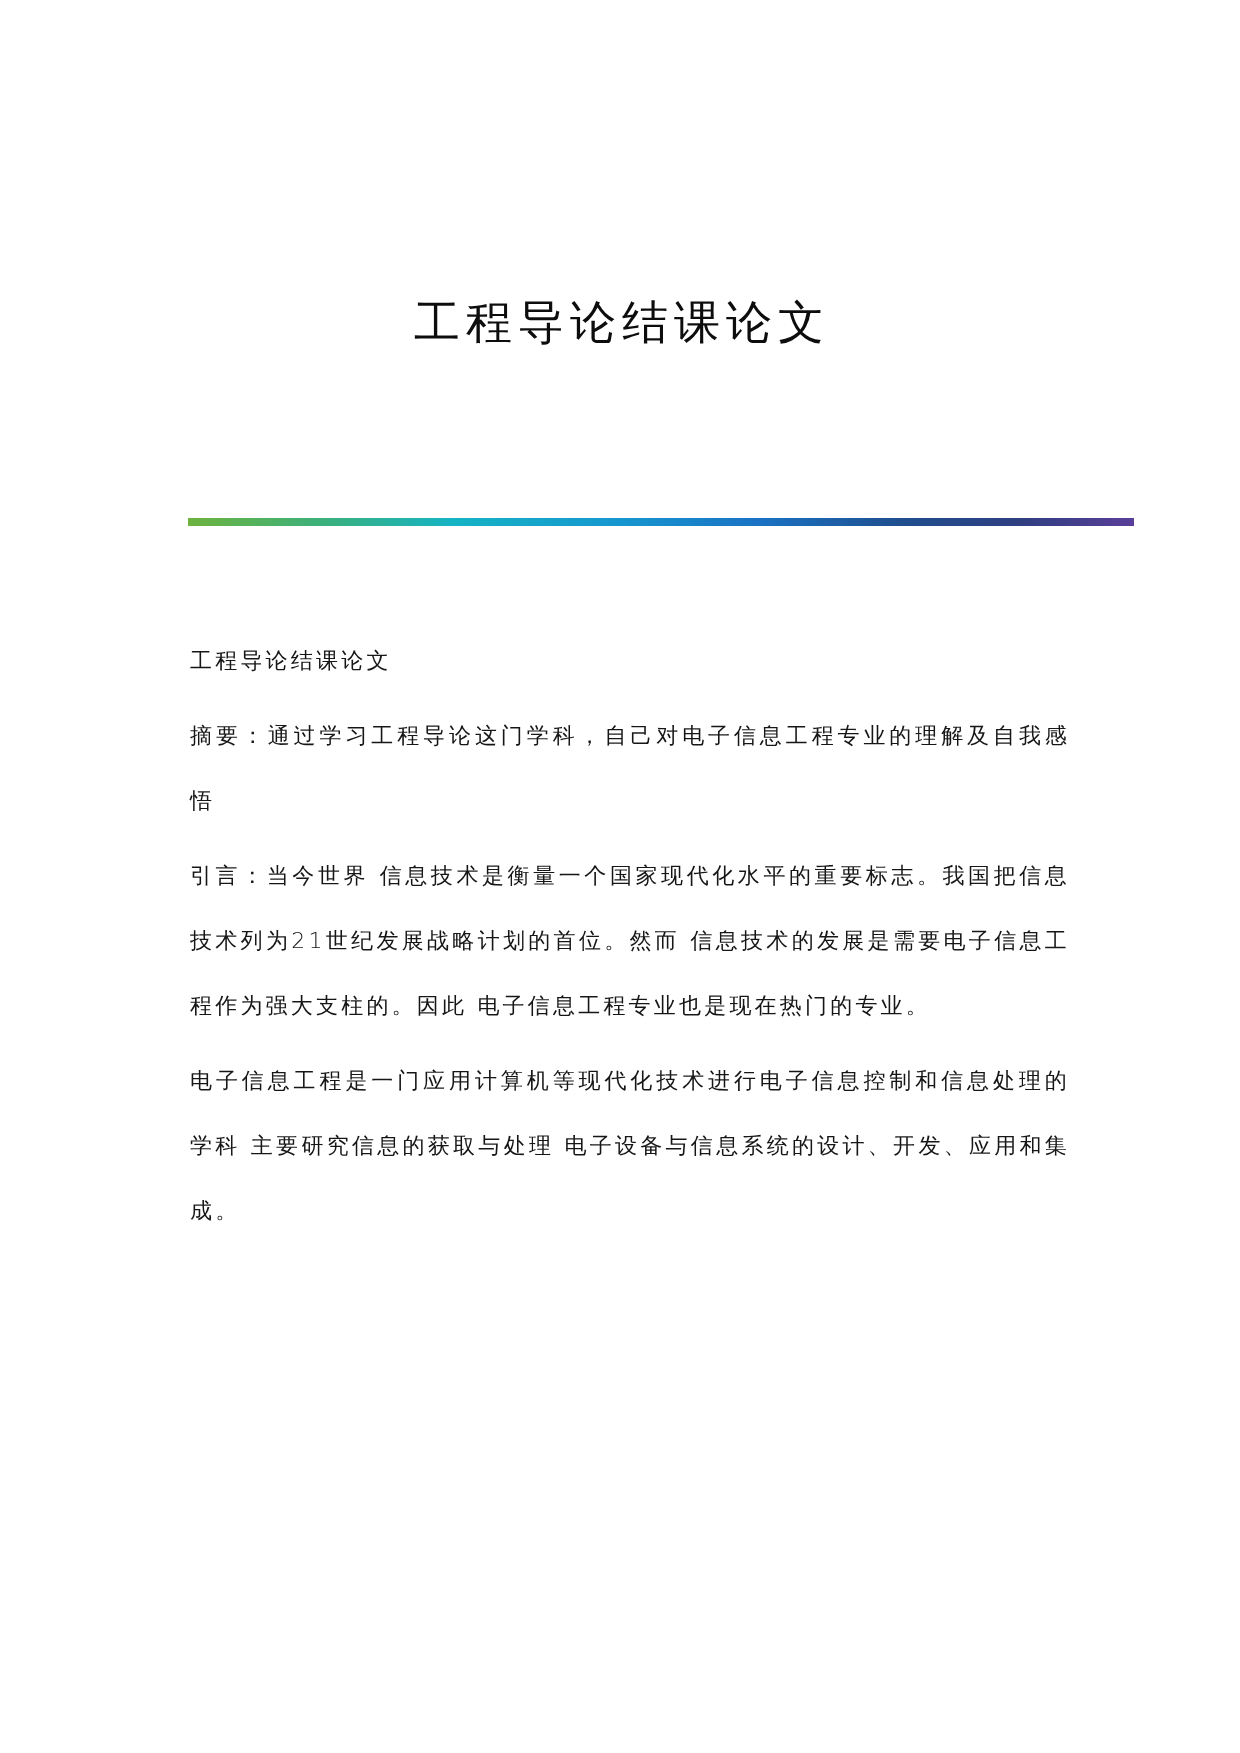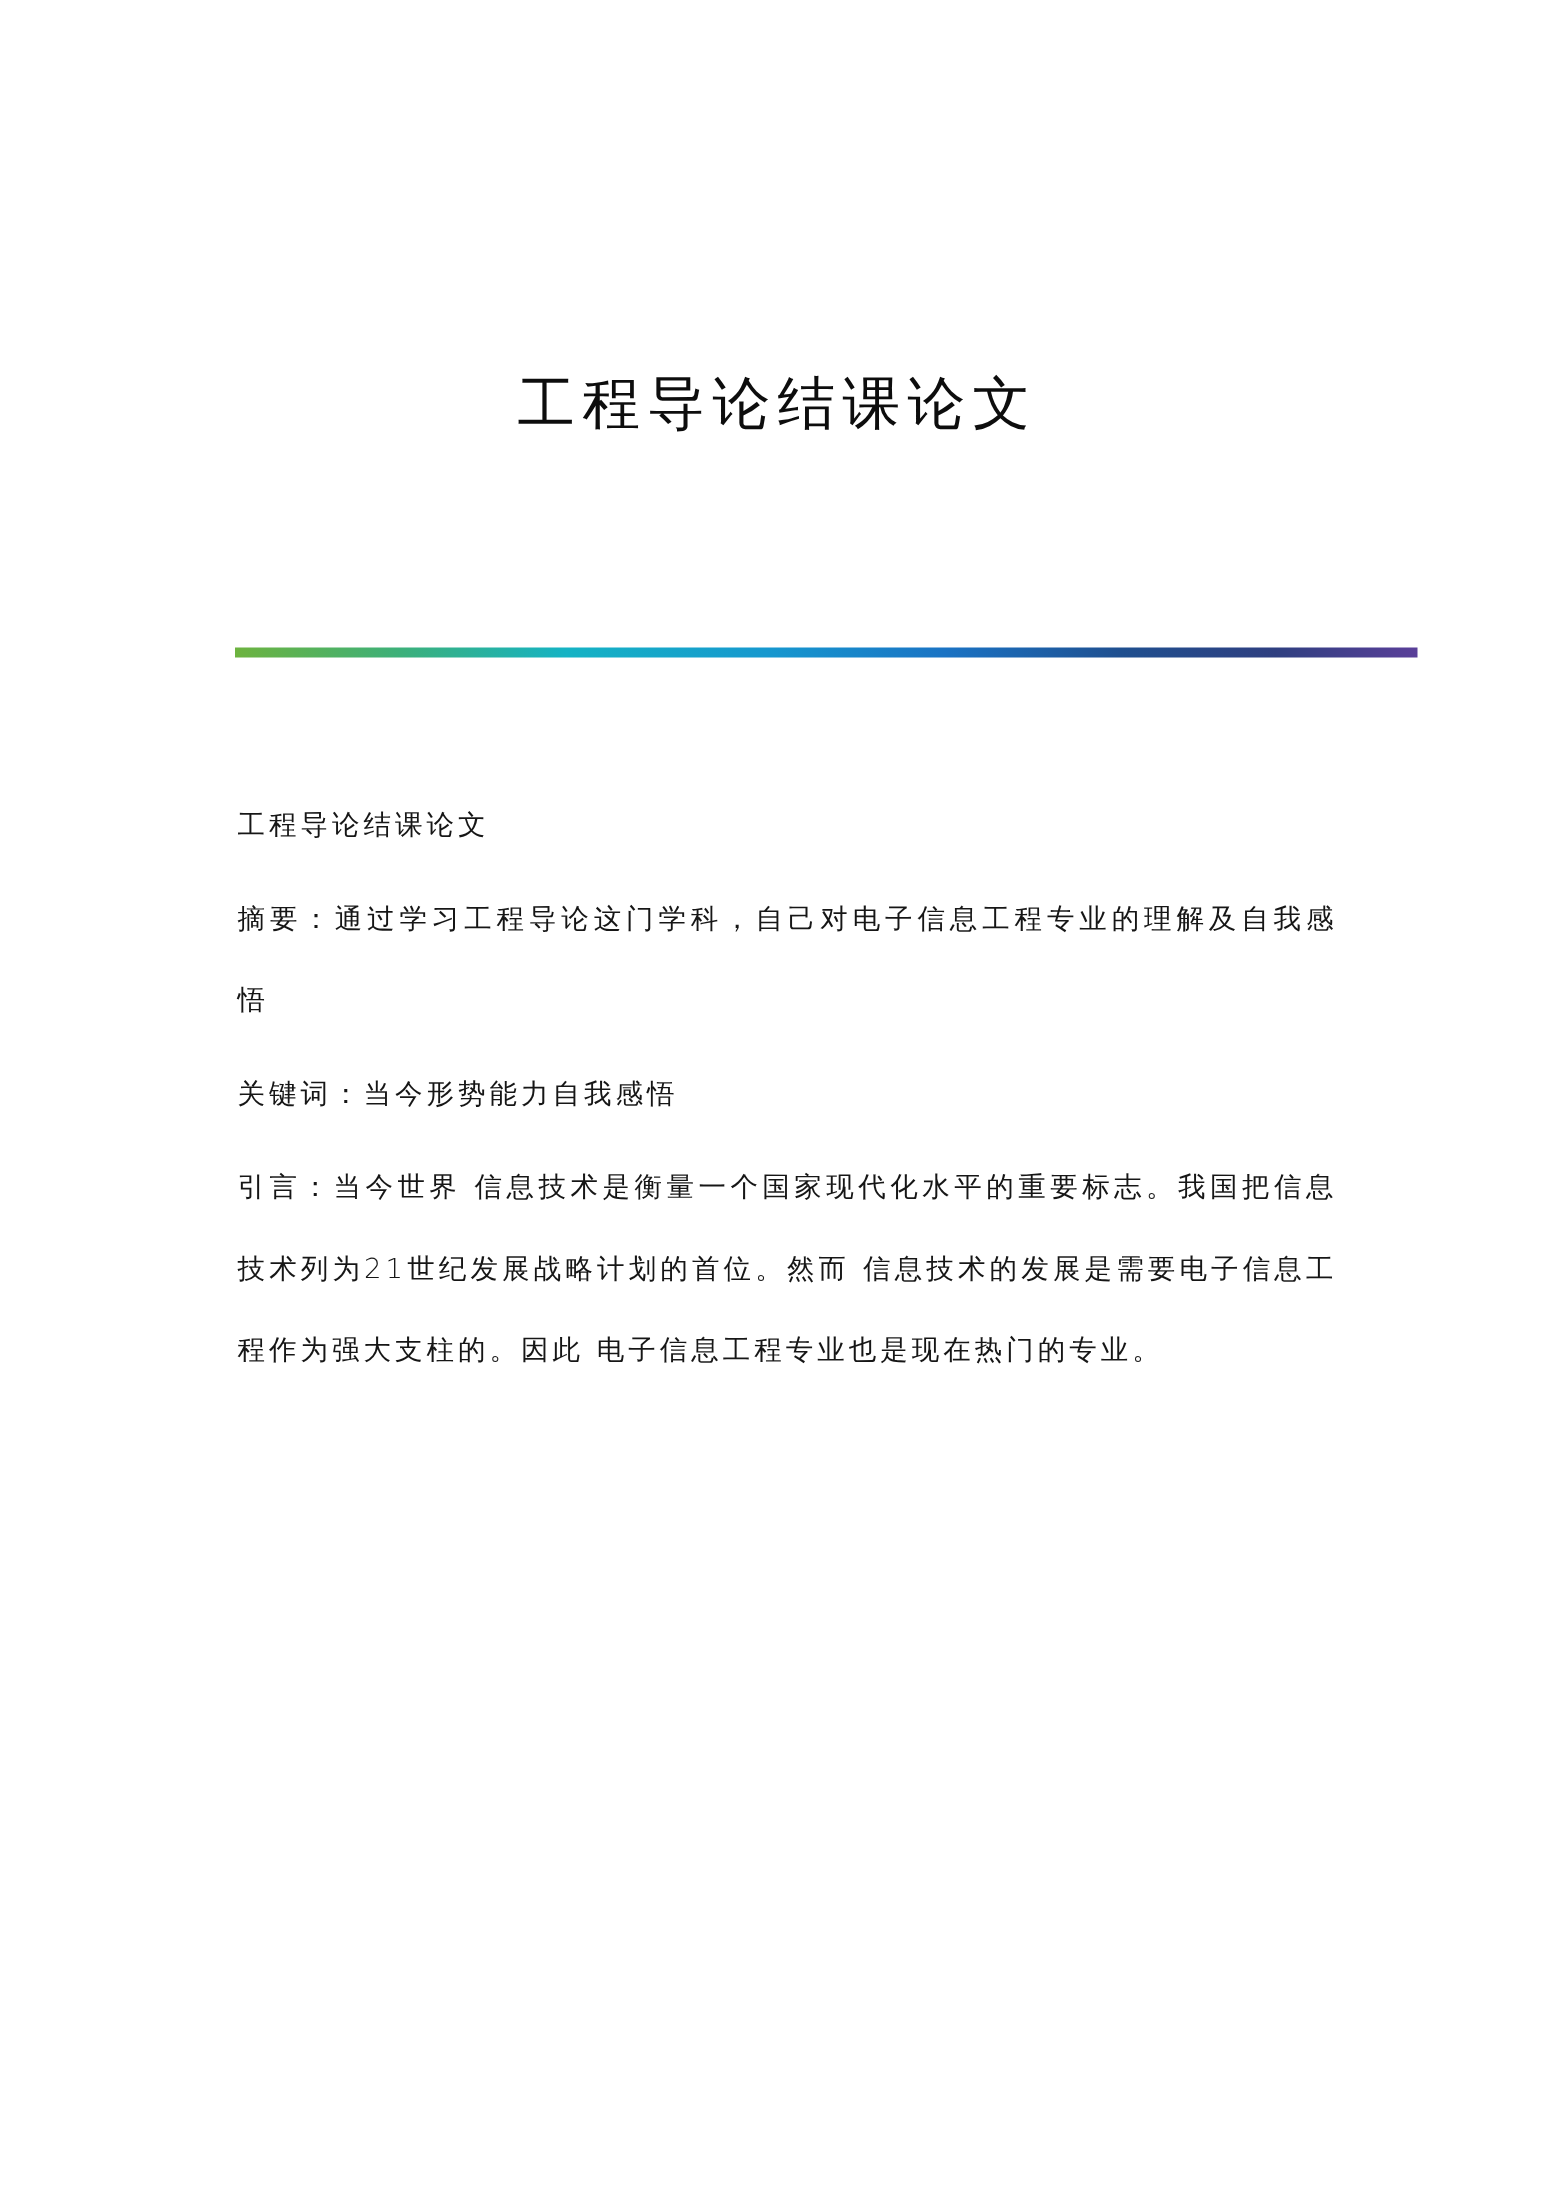--- a/index.html
+++ b/index.html
@@ -68,15 +68,15 @@
 </head>
 <body>
 
 <div class="doc-title">工程导论结课论文</div>
 
 <div class="divider"></div>
 
 <div class="content">
   <p class="para first">工程导论结课论文</p>
   <p class="para">摘要：通过学习工程导论这门学科，自己对电子信息工程专业的理解及自我感悟</p>
-  <p class="para">关键词：当今形势能力自我感悟</p>
   <p class="para">引言：当今世界 信息技术是衡量一个国家现代化水平的重要标志。我国把信息技术列为21世纪发展战略计划的首位。然而 信息技术的发展是需要电子信息工程作为强大支柱的。因此 电子信息工程专业也是现在热门的专业。</p>
+  <p class="para">电子信息工程是一门应用计算机等现代化技术进行电子信息控制和信息处理的学科 主要研究信息的获取与处理 电子设备与信息系统的设计、开发、应用和集成。</p>
 </div>
 
 </body></html>

